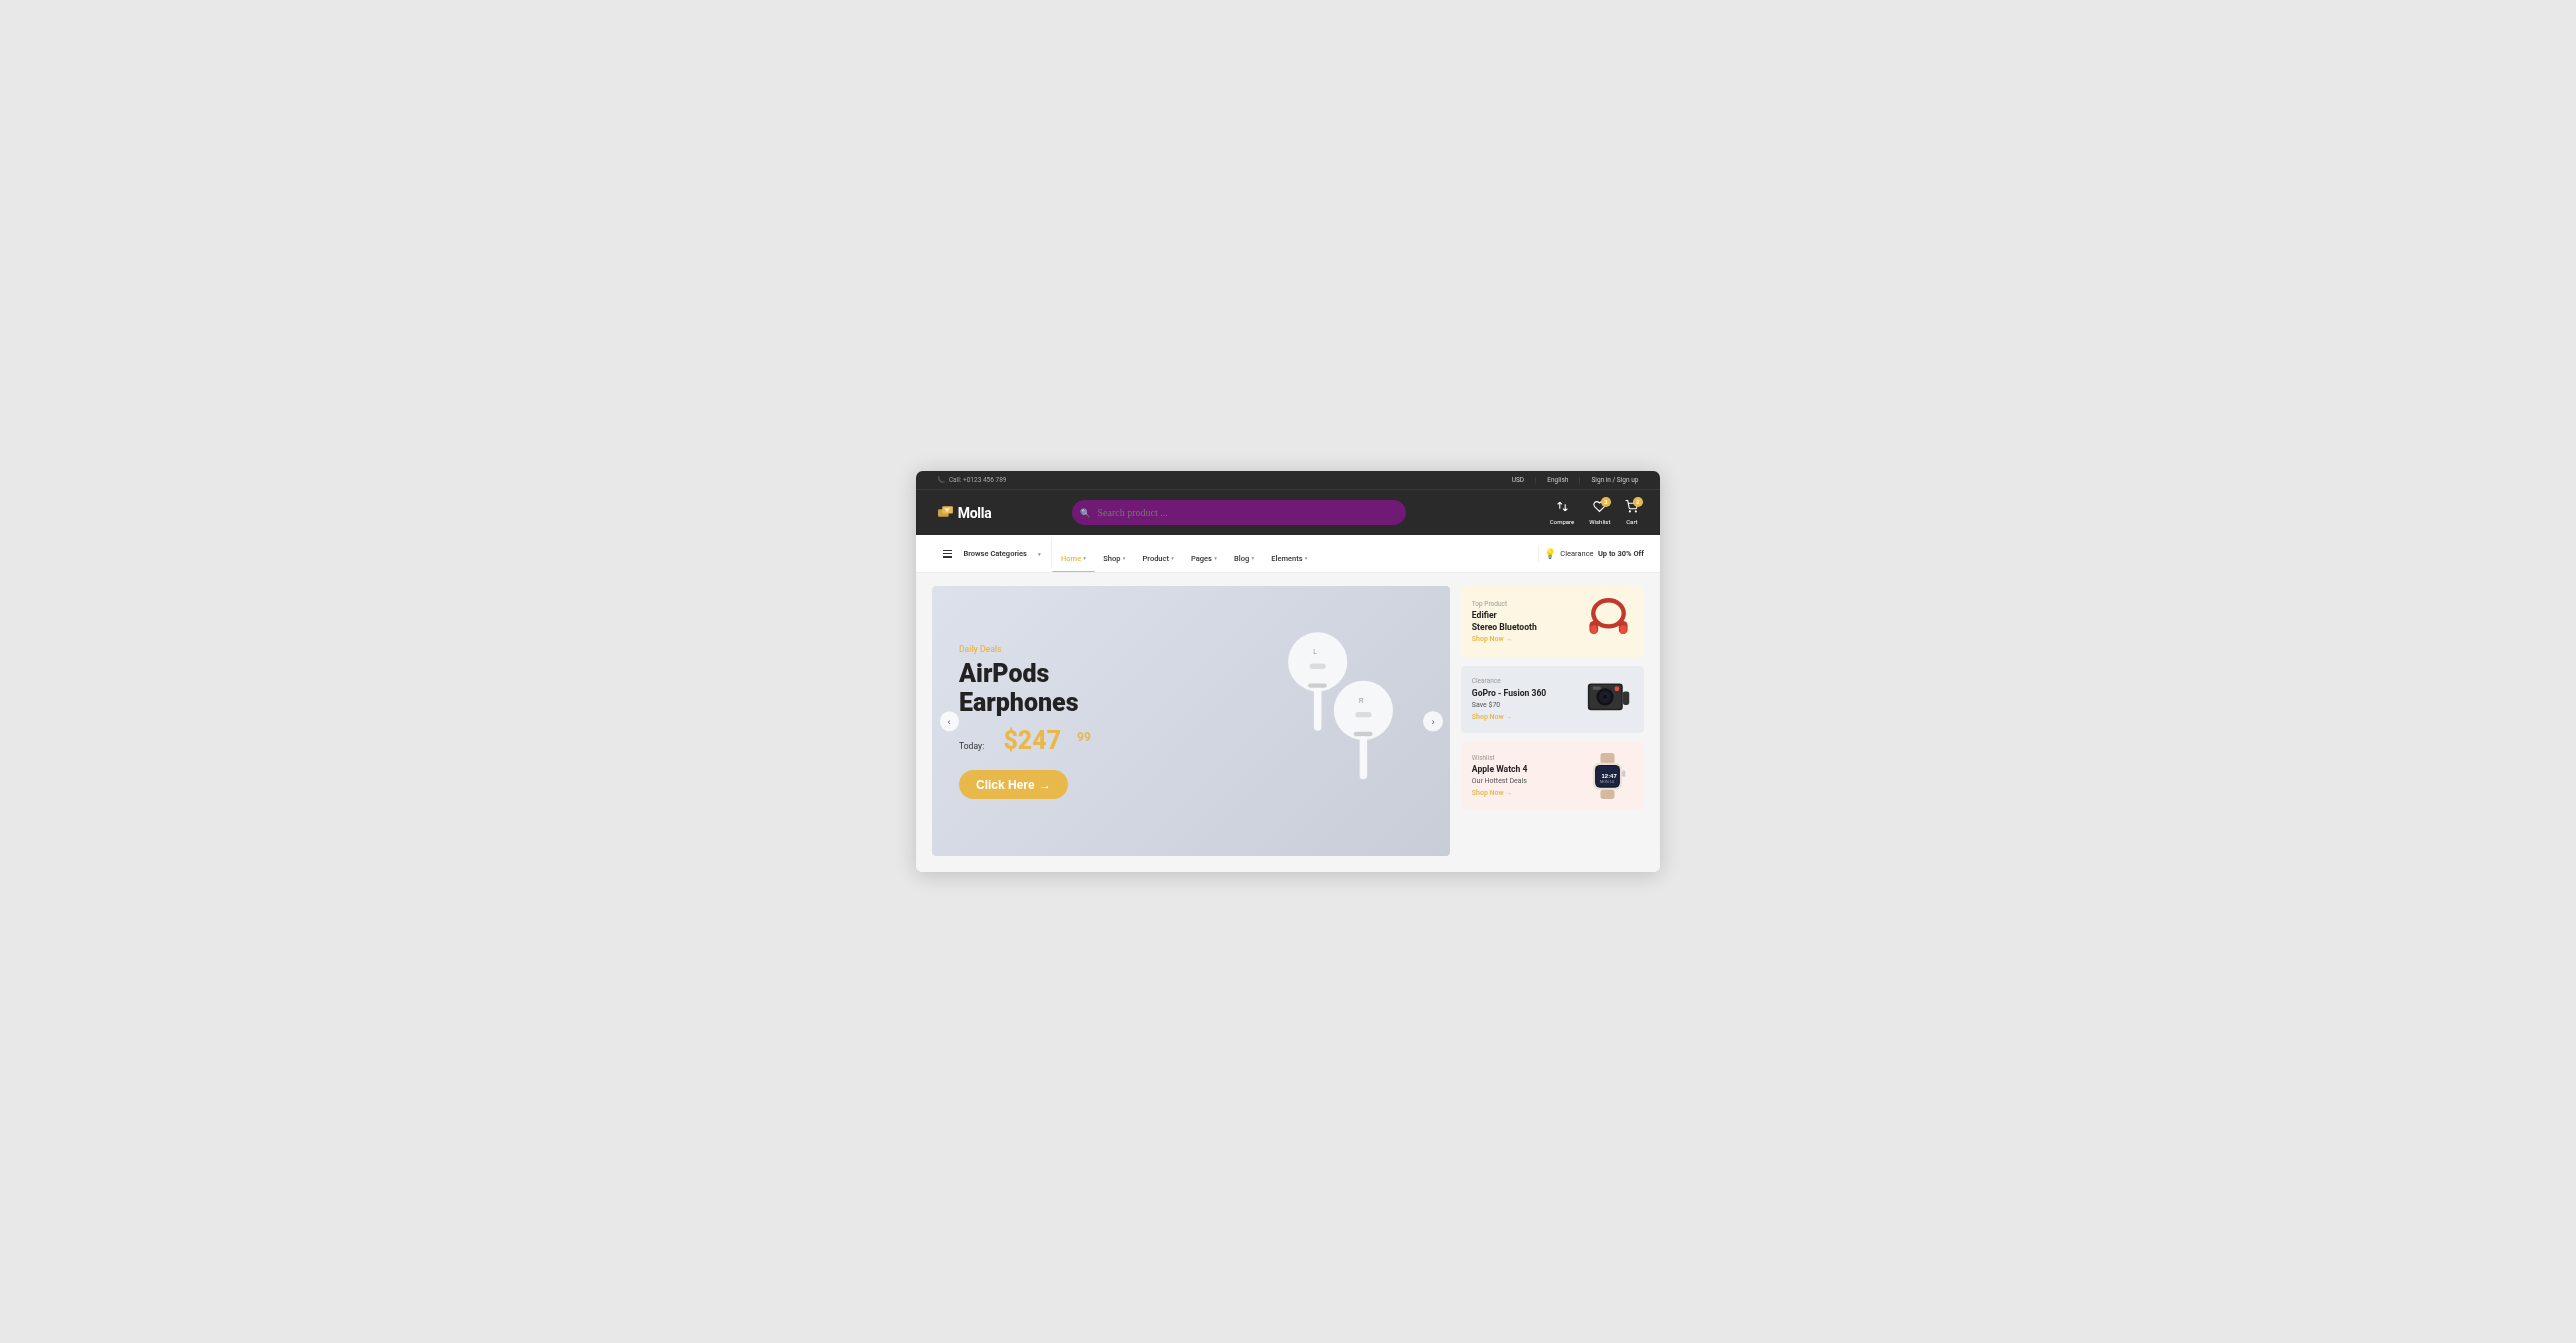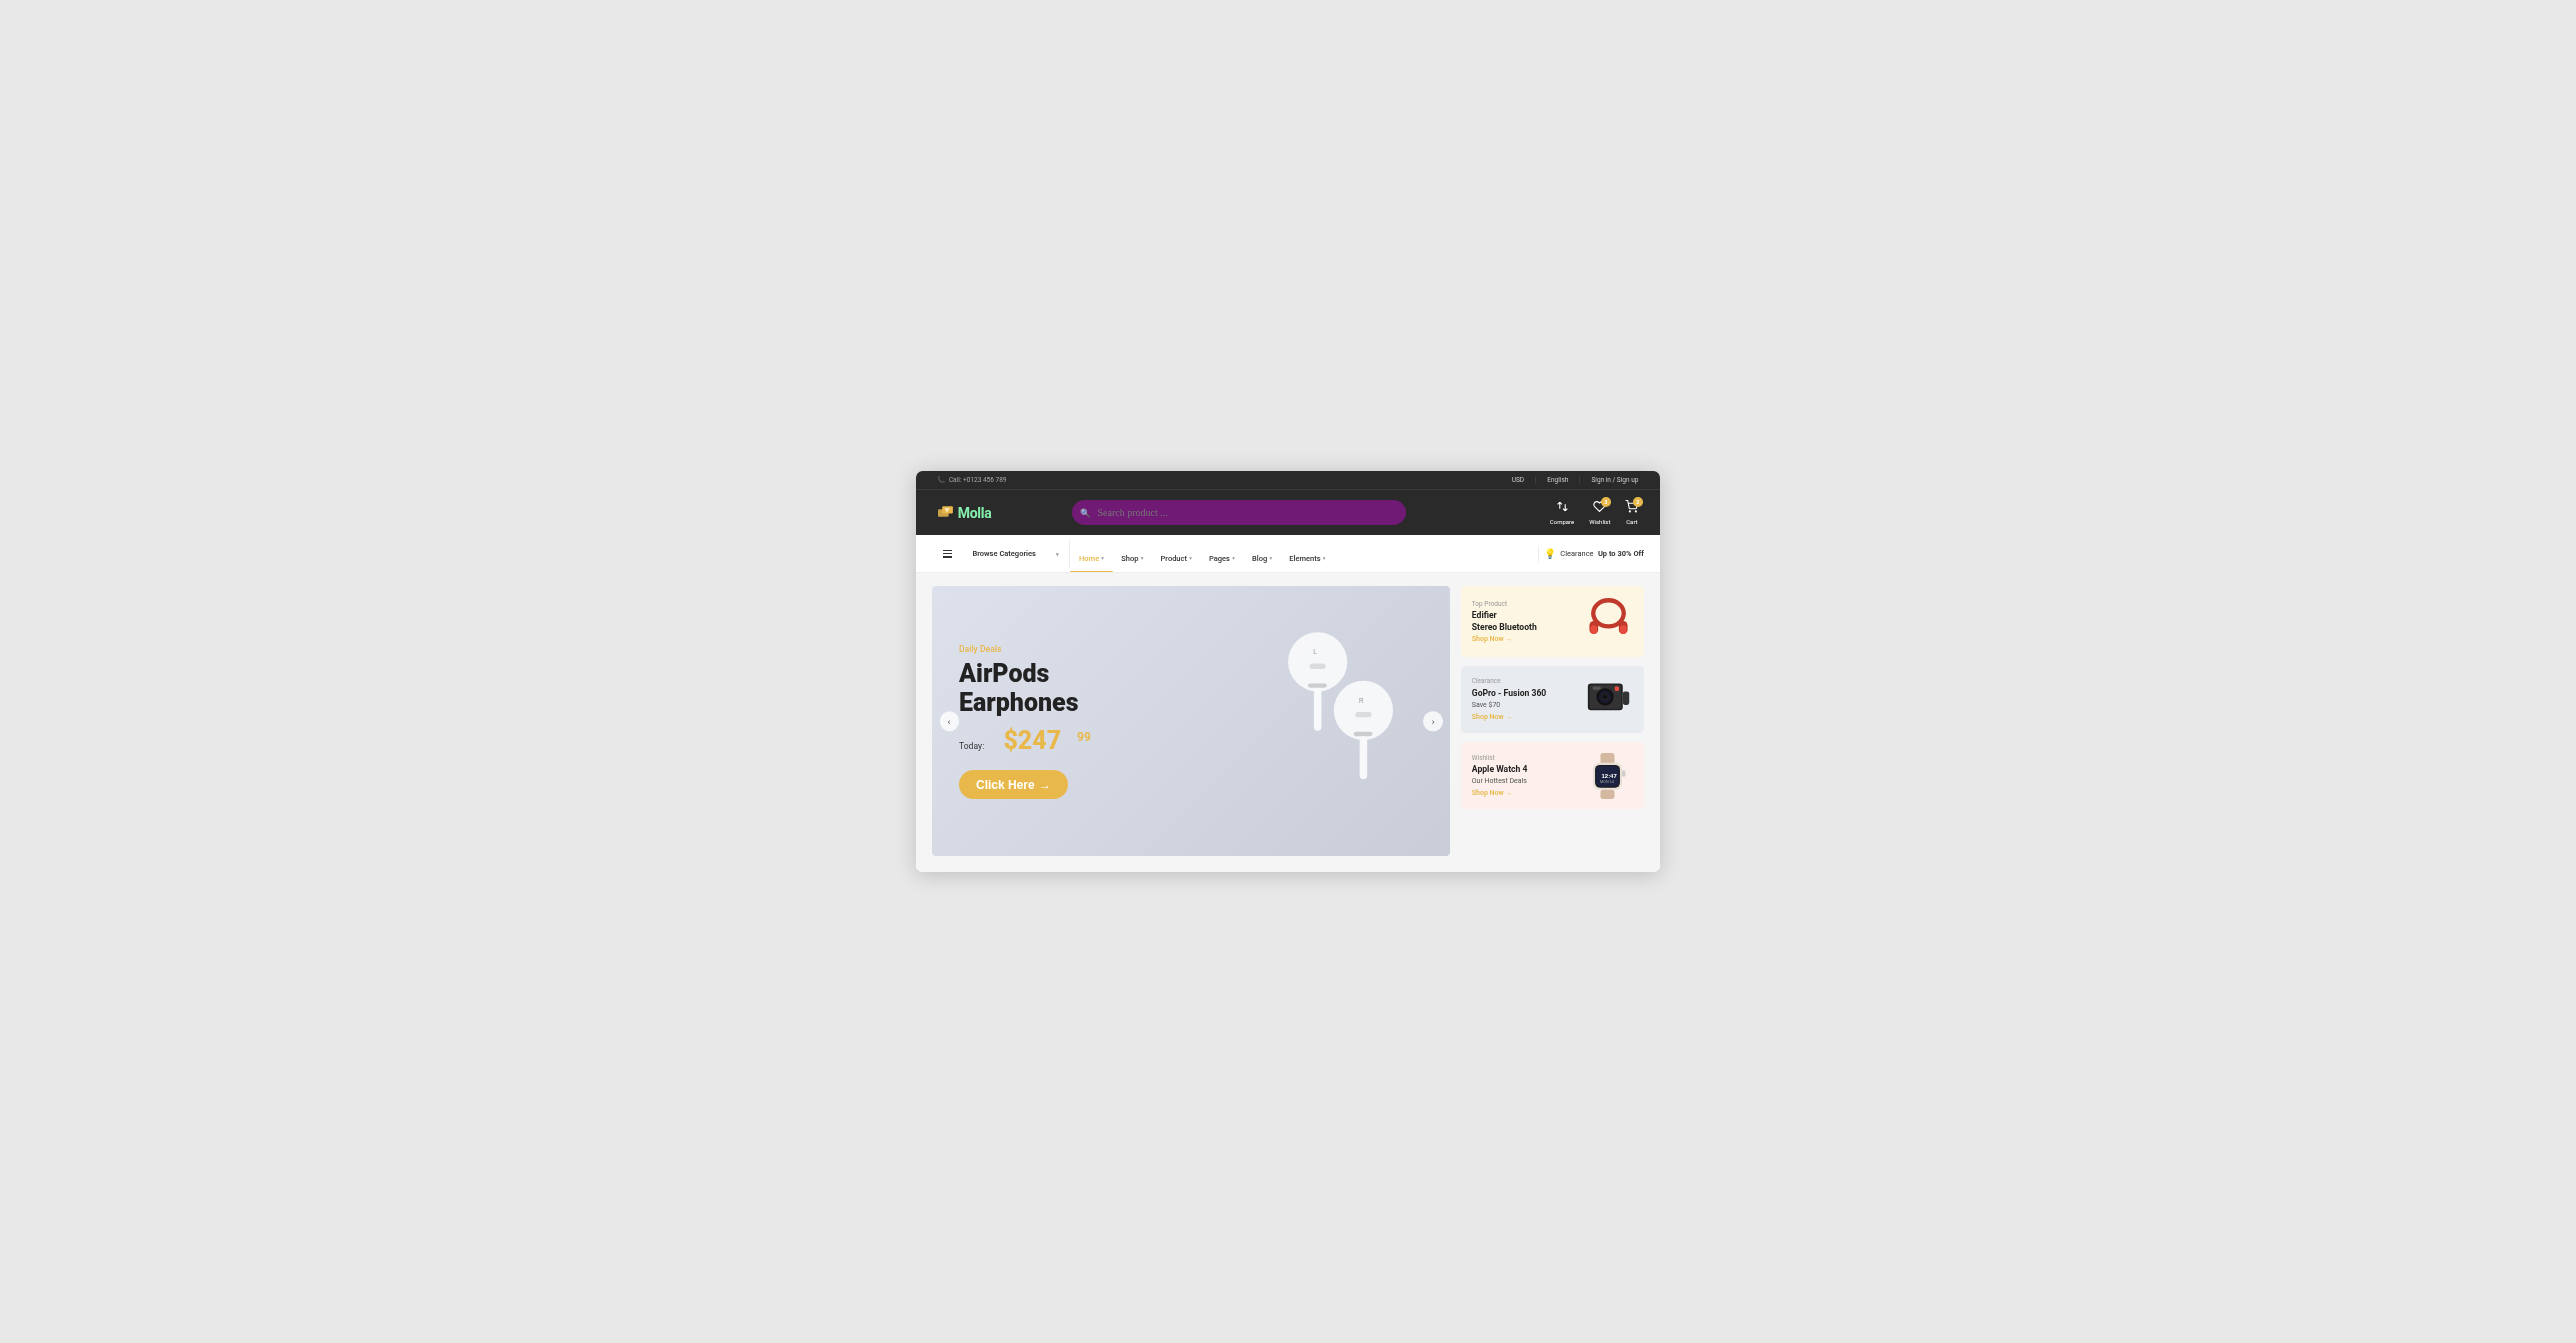--- a/index.html
+++ b/index.html
@@ -46,21 +46,21 @@
       border-top: 0.5px solid #3a3a3a;
     }
     .logo {
       display: flex;
       align-items: center;
       gap: 3.2px;
       text-decoration: none;
       flex-shrink: 0;
     }
     .logo-text {
-      color: #86efac;
+      color: #ffffff;
       font-size: 14px;
       font-weight: 700;
       letter-spacing: -0.3px;
     }
     .search-bar {
       flex: 1;
       max-width: 334px;
       margin: 0 auto;
       position: relative;
     }
@@ -125,21 +125,21 @@
       background: #fff;
       border-bottom: 0.5px solid #eee;
       padding: 0 16px;
       display: flex;
       align-items: center;
       gap: 0;
     }
     .browse-categories {
       display: flex;
       align-items: center;
-      gap: 20px;
+      gap: 11px;
       padding: 9.7px 10.8px;
       font-size: 7.5px;
       font-weight: 600;
       color: #333;
       cursor: pointer;
       border-right: 0.5px solid #eee;
     }
     .hamburger { display: flex; flex-direction: column; gap: 2.2px; }
     .hamburger span { width: 9.7px; height: 1.1px; background: #333; display: block; }
     .nav-items {

